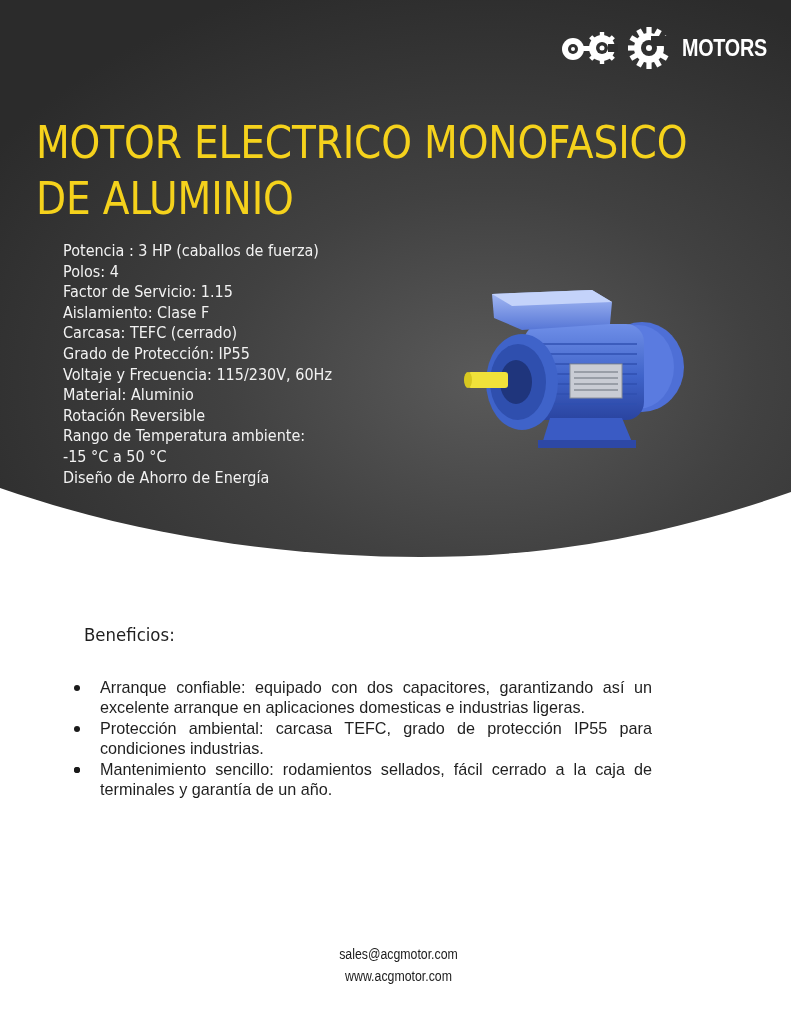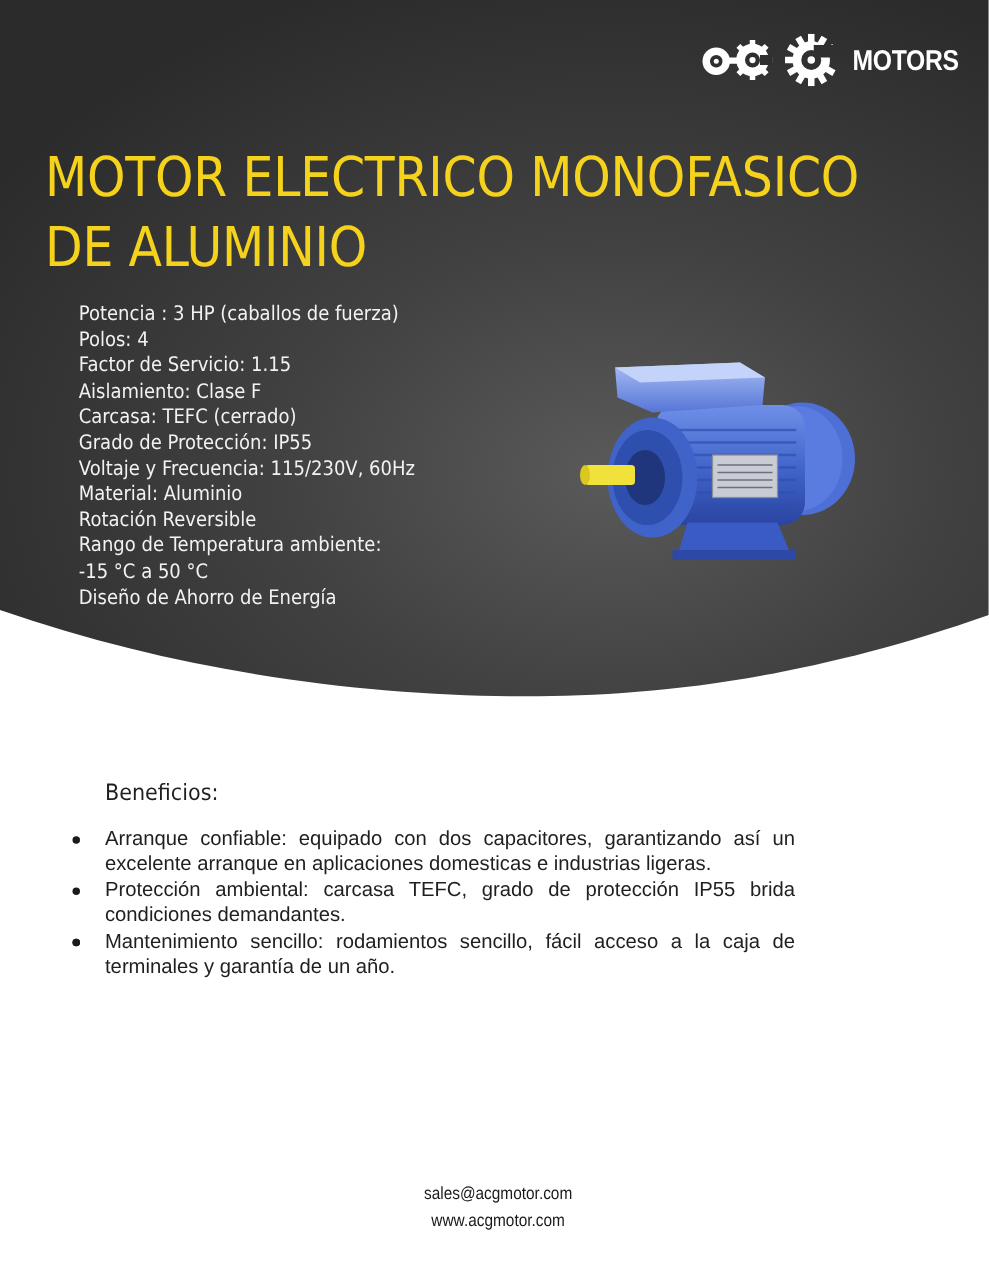--- a/index.html
+++ b/index.html
@@ -33,21 +33,21 @@
       font-family: "DejaVu Sans", sans-serif; transform: scaleX(0.9); transform-origin: left top;
       white-space: nowrap;
     }
     .motor { position: absolute; left: 462px; top: 282px; }
     .benefits-title {
       position: absolute; left: 84px; top: 624px; margin: 0;
       font-size: 18px; font-weight: normal; color: #1f1f1f;
       font-family: "DejaVu Sans", sans-serif; transform: scaleX(0.92); transform-origin: left top;
     }
     .benefits {
-      position: absolute; left: 56px; top: 662px; width: 580px; margin: 0; padding: 0; list-style: none;
+      position: absolute; left: 56px; top: 662px; width: 580px; margin: 16px; padding: 0; list-style: none;
       color: #1f1f1f; font-size: 16.2px; line-height: 19.6px;
       font-family: "Liberation Sans", sans-serif;
     }
     .benefits li {
       position: relative; padding-left: 28px; text-align: justify; margin-bottom: 2px;
     }
     .benefits li .bullet {
       position: absolute; left: 2px; top: 7px; width: 6px; height: 6px; border-radius: 50%; background: #1a1a1a;
     }
     .contact {
@@ -186,21 +186,21 @@
 
     <path d="M88 136 L160 136 L170 160 L80 162 Z" fill="#3a5bc4"></path>
     <rect x="76" y="158" width="98" height="8" fill="#2d48a6"></rect>
   </svg>
 </div>
 
 <h2 class="benefits-title">Beneficios:</h2>
 
 <ul class="benefits">
   <li><span class="bullet"></span><span>Arranque confiable: equipado con dos capacitores, garantizando así un excelente arranque en aplicaciones domesticas e industrias ligeras.</span></li>
-  <li><span class="bullet"></span><span>Protección ambiental: carcasa TEFC, grado de protección IP55 brida condiciones demandantes.</span></li>
+  <li><span class="bullet"></span><span>Protección ambiental: carcasa TEFC, grado de protección IP55 para condiciones industrias.</span></li>
   <li><span class="bullet"></span></li>
-  <li><span class="bullet"></span><span>Mantenimiento sencillo: rodamientos sencillo, fácil acceso a la caja de terminales y garantía de un año.</span></li>
+  <li><span class="bullet"></span><span>Mantenimiento sencillo: rodamientos sellados, fácil cerrado a la caja de terminales y garantía de un año.</span></li>
 </ul>
 
 <div class="contact" style="top: 946px;">
   <a class="line" style="color:inherit;text-decoration:none;">sales@acgmotor.com</a>
   <a class="line" style="color:inherit;text-decoration:none;margin-top:6px;">www.acgmotor.com</a>
 </div>
 
 </body></html>

